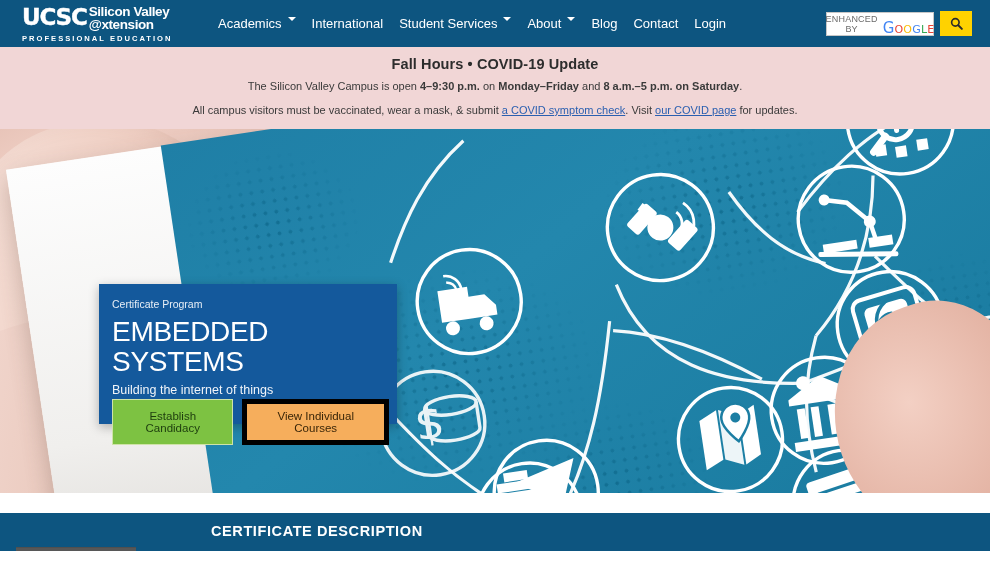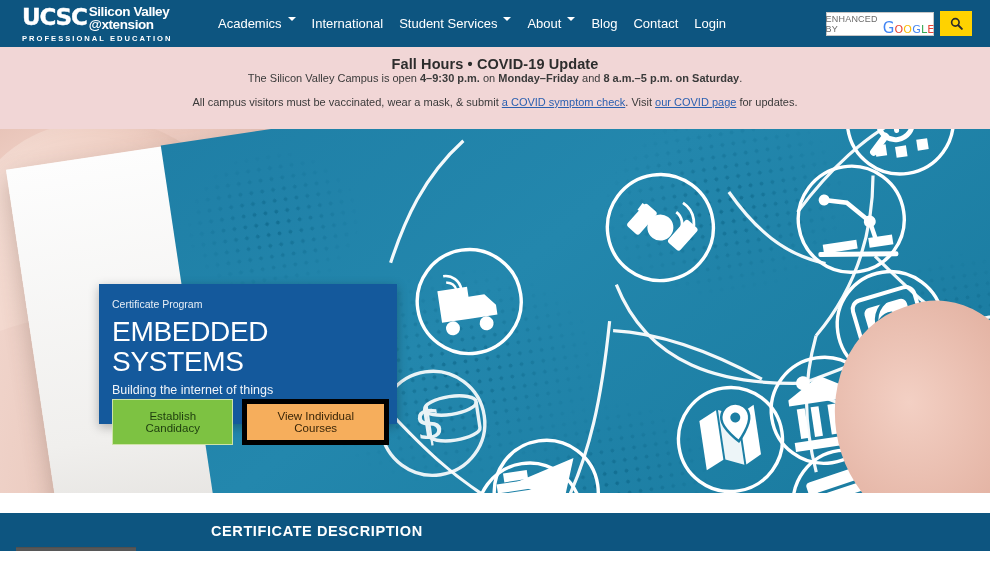--- a/index.html
+++ b/index.html
@@ -56,20 +56,21 @@
   .searchwrap {
     position: absolute; right: 18px; top: 11px;
     display: flex; align-items: center; gap: 6px;
   }
   .searchbox {
     width: 108px; height: 24px;
     background: #ffffff; border: 1px solid #c7c7c7;
     display: flex; align-items: center; justify-content: center;
     font-size: 9px; color: #6b6b6b; letter-spacing: 0.2px;
     font-variant: small-caps;
+    text-align: center;
   }
   .searchbox .gw { color:#4285F4; font-weight:normal; font-size:15px; font-family:"DejaVu Sans",sans-serif;margin-top:8px;}
   .searchbox .gw i:nth-child(1){color:#4285F4;font-style:normal;}
   .searchbox .gw i:nth-child(2){color:#EA4335;font-style:normal;}
   .searchbox .gw i:nth-child(3){color:#FBBC05;font-style:normal;}
   .searchbox .gw i:nth-child(4){color:#4285F4;font-style:normal;}
   .searchbox .gw i:nth-child(5){color:#34A853;font-style:normal;}
   .searchbox .gw i:nth-child(6){color:#EA4335;font-style:normal;}
   .searchbtn {
     width: 32px; height: 25px; background: #FFD200;
@@ -81,21 +82,21 @@
   .alert {
     position: absolute; left: 0; top: 47px;
     width: 990px; height: 82px;
     background: #f1d6d6;
     text-align: center;
     padding-top: 9px;
     color: #3d2b2b;
   }
   .alert-title {
     font-size: 14.5px; font-weight: bold; color: #2d2d2d;
-    letter-spacing: 0.1px;  text-align: center;
+    letter-spacing: 0.1px; margin-bottom: 8px; text-align: center;
   }
   .alert-line1 { font-size: 11px; color: #3a3a3a; margin-bottom: 12px; }
   .alert-line2 { font-size: 11px; color: #3a3a3a; }
   .alert b { font-weight: bold; }
   .alert a { color: #2a5fb0; text-decoration: underline; }
 
   
   .hero {
     position: absolute; left: 0; top: 129px;
     width: 990px; height: 364px;

